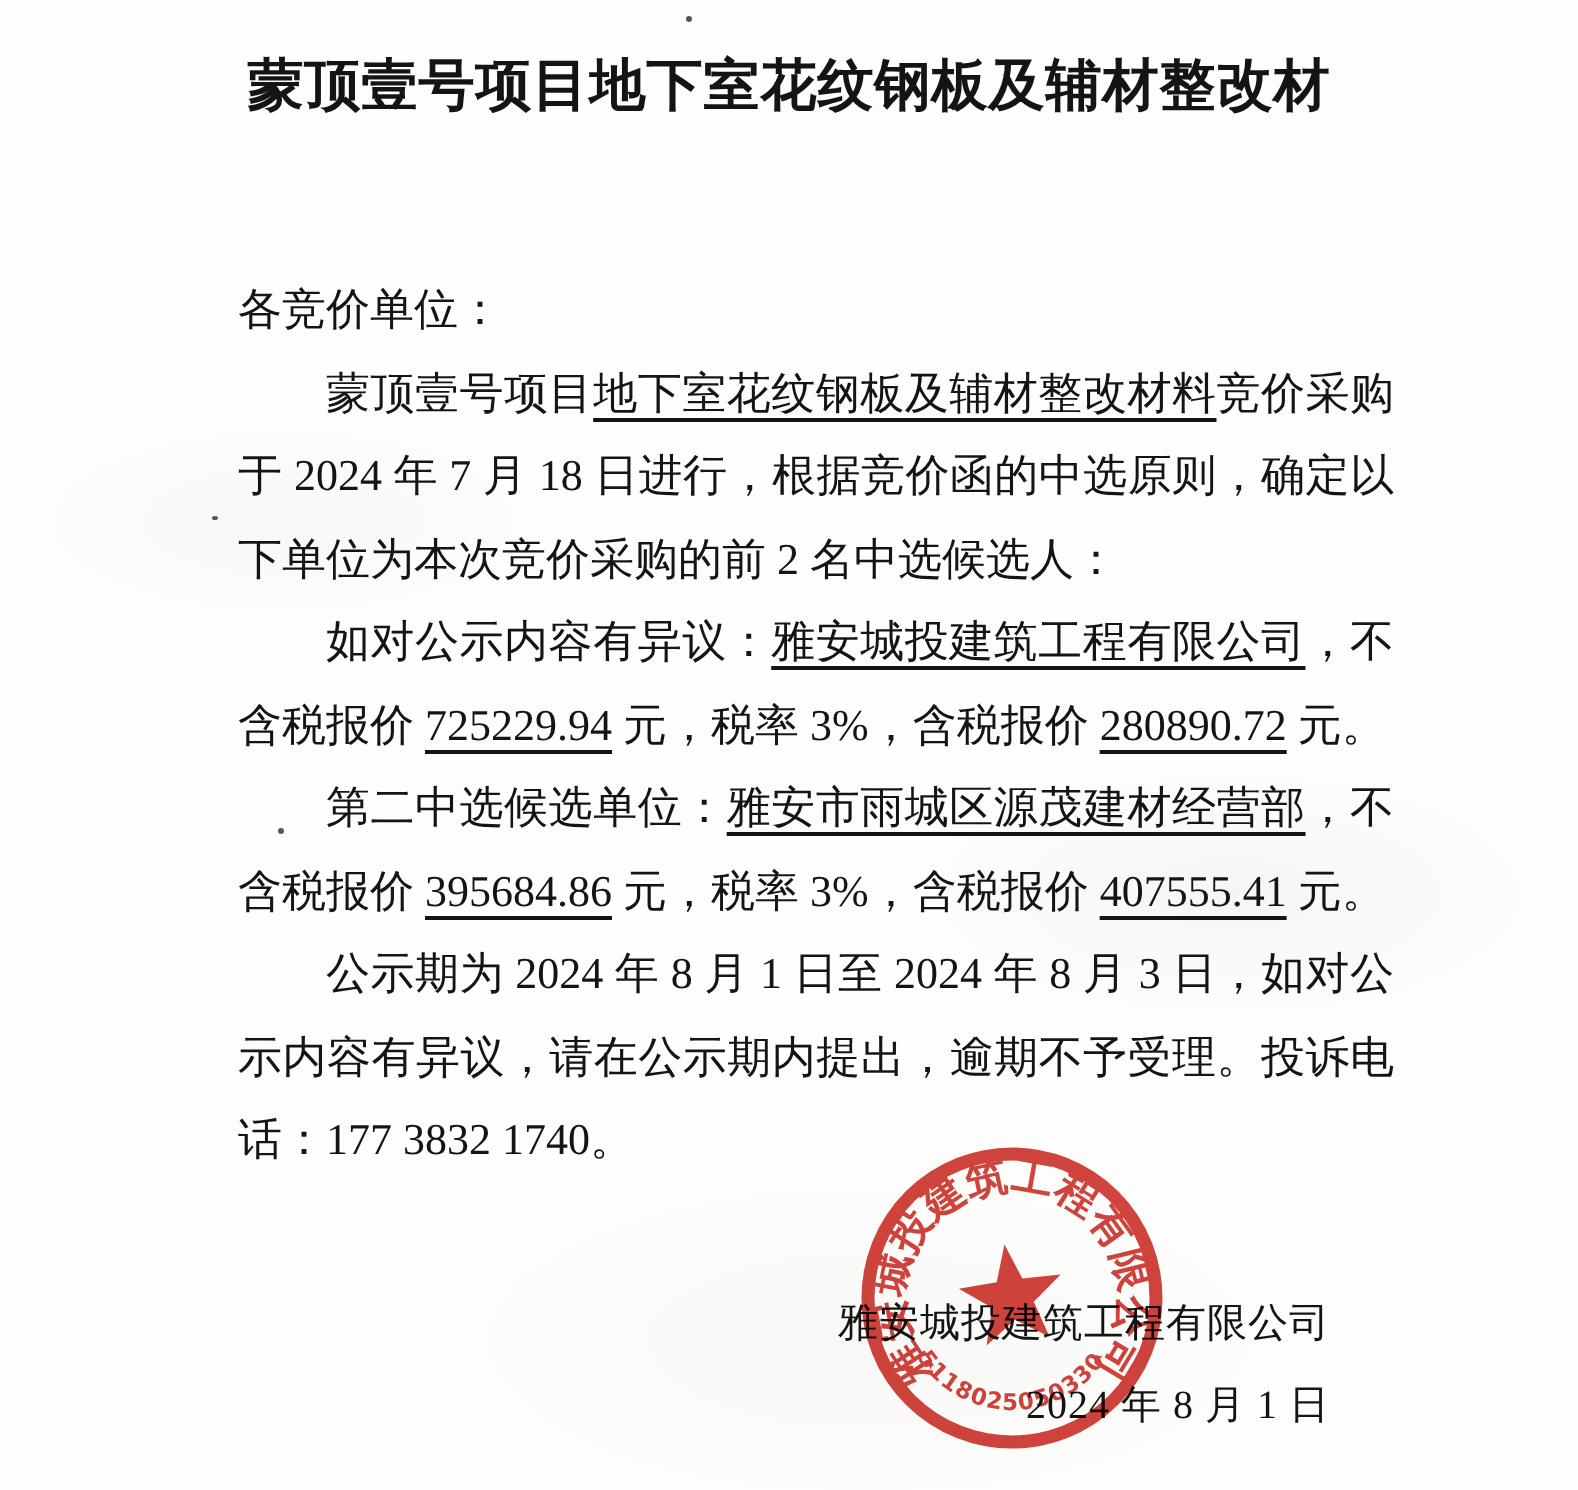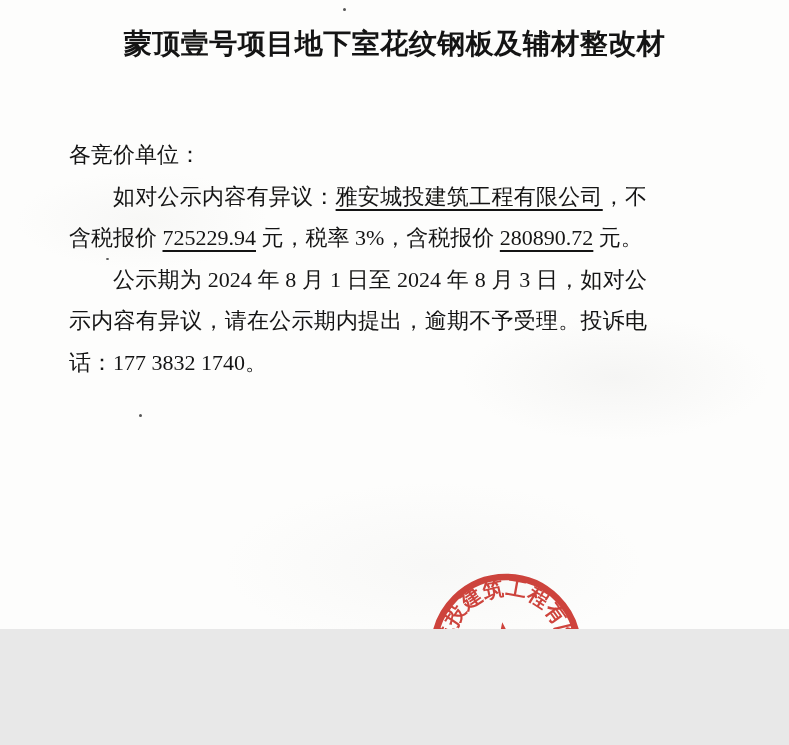--- a/index.html
+++ b/index.html
@@ -1,38 +1,38 @@
 <!DOCTYPE html>
 <html><head>
 <meta charset="utf-8">
 <style>
   html,body{margin:0;padding:0;background:#e8e8e8;}
   .page{
     position:relative;
-    width:789px;height:629px;
+    width:789px;height:745px;
     margin:0 auto;
     background:#fdfdfc;
     background-image:
       radial-gradient(ellipse 220px 90px at 78% 60%, rgba(210,210,208,.18), transparent 70%),
       radial-gradient(ellipse 180px 70px at 18% 35%, rgba(215,215,212,.15), transparent 70%),
       radial-gradient(ellipse 300px 120px at 55% 90%, rgba(210,210,208,.12), transparent 70%);
     font-family:"Liberation Serif","DejaVu Serif",serif;
     color:#141414;
     overflow:hidden;
   }
   .title{
     margin:14px 40px 0 40px;
     text-align:center;
     font-size:28px;
     font-weight:bold;
     line-height:60px;
     letter-spacing:.5px;
   }
   .content{
-    margin:60px 0 0 69px;
+    margin:60px 0 0 119px;
     width:578px;
     font-size:22px;
     line-height:41.5px;
     text-align:justify;
   }
   .content p{margin:0;padding:0;}
   .indent{text-indent:2em;}
   .u{text-decoration:underline;text-underline-offset:5px;text-decoration-thickness:1.5px;}
   .signature{
     position:absolute;
@@ -66,25 +66,31 @@
   <div class="title">
     <div>蒙顶壹号项目地下室花纹钢板及辅材整改材</div>
   </div>
 
   <div class="content">
 
     <p>
       <span>各竞价单位：</span>
     </p>
 
+    <p class="indent">
+      <span>蒙顶壹号项目</span><span class="u">地下室花纹钢板及辅材整改材料</span><span>竞价采购于 2024 年 7 月 18 日进行，根据竞价函的中选原则，确定以下单位为本次竞价采购的前 2 名中选候选人：</span>
+    </p>
 
     <p class="indent">
       <span>如对公示内容有异议：</span><span class="u">雅安城投建筑工程有限公司</span><span>，不含税报价 </span><span class="u">725229.94</span><span> 元，税率 3%，含税报价 </span><span class="u">280890.72</span><span> 元。</span>
     </p>
 
+    <p class="indent">
+      <span>第二中选候选单位：</span><span class="u">雅安市雨城区源茂建材经营部</span><span>，不含税报价 </span><span class="u">395684.86</span><span> 元，税率 3%，含税报价 </span><span class="u">407555.41</span><span> 元。</span>
+    </p>
 
     <p class="indent">
       <span>公示期为 2024 年 8 月 1 日至 2024 年 8 月 3 日，如对公示内容有异议，请在公示期内提出，逾期不予受理。投诉电话：177 3832 1740。</span>
     </p>
 
   </div>
 
   <div class="signature">
     <div>雅安城投建筑工程有限公司</div>
     <div>2024 年 8 月 1 日</div>

